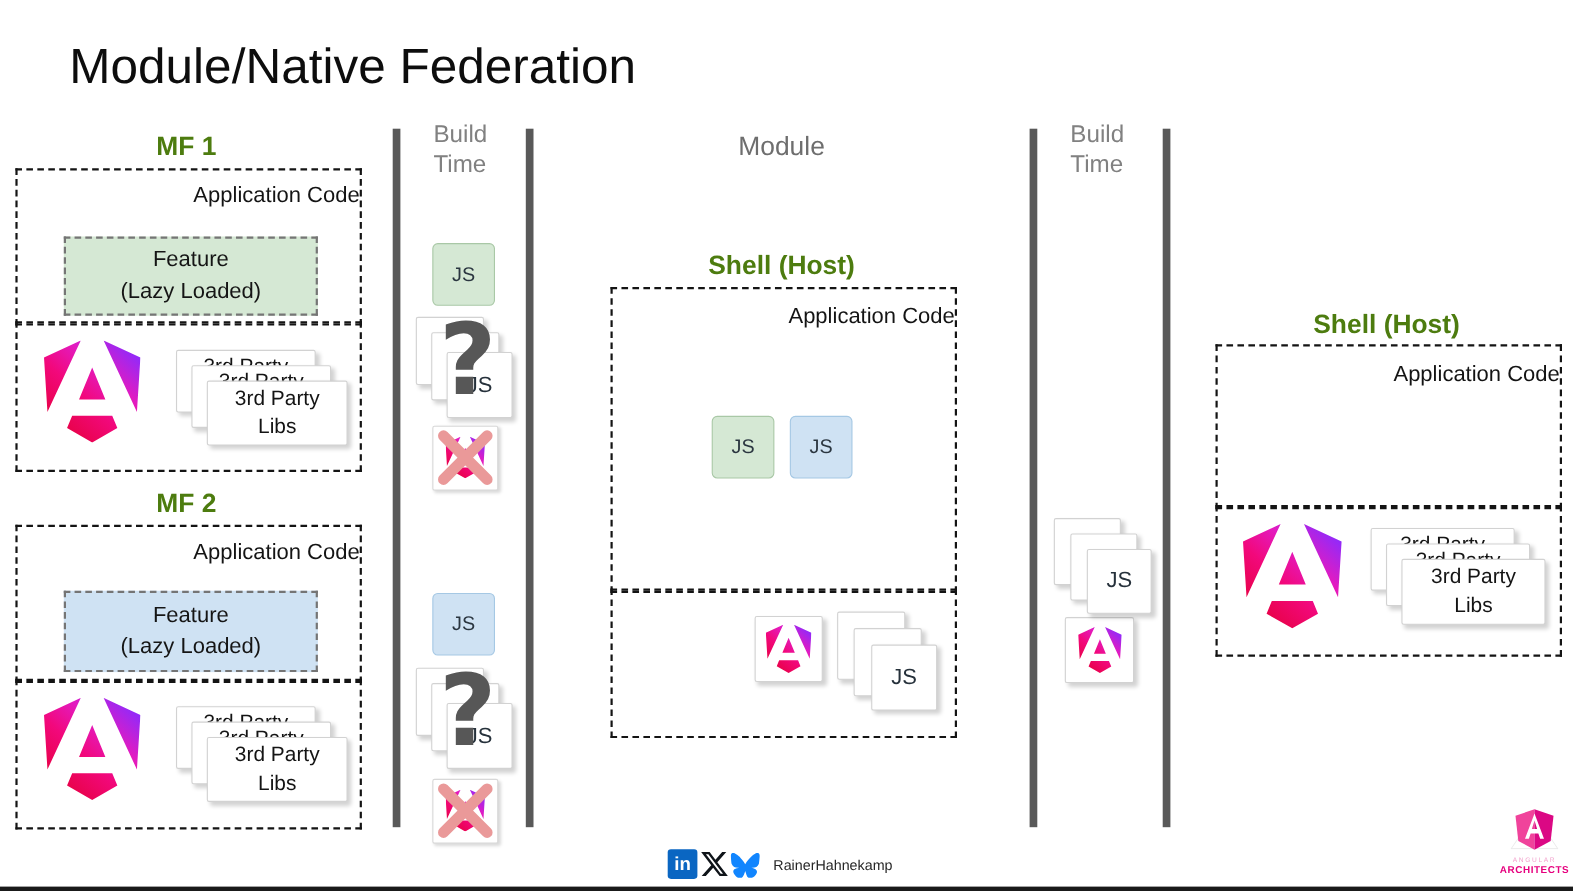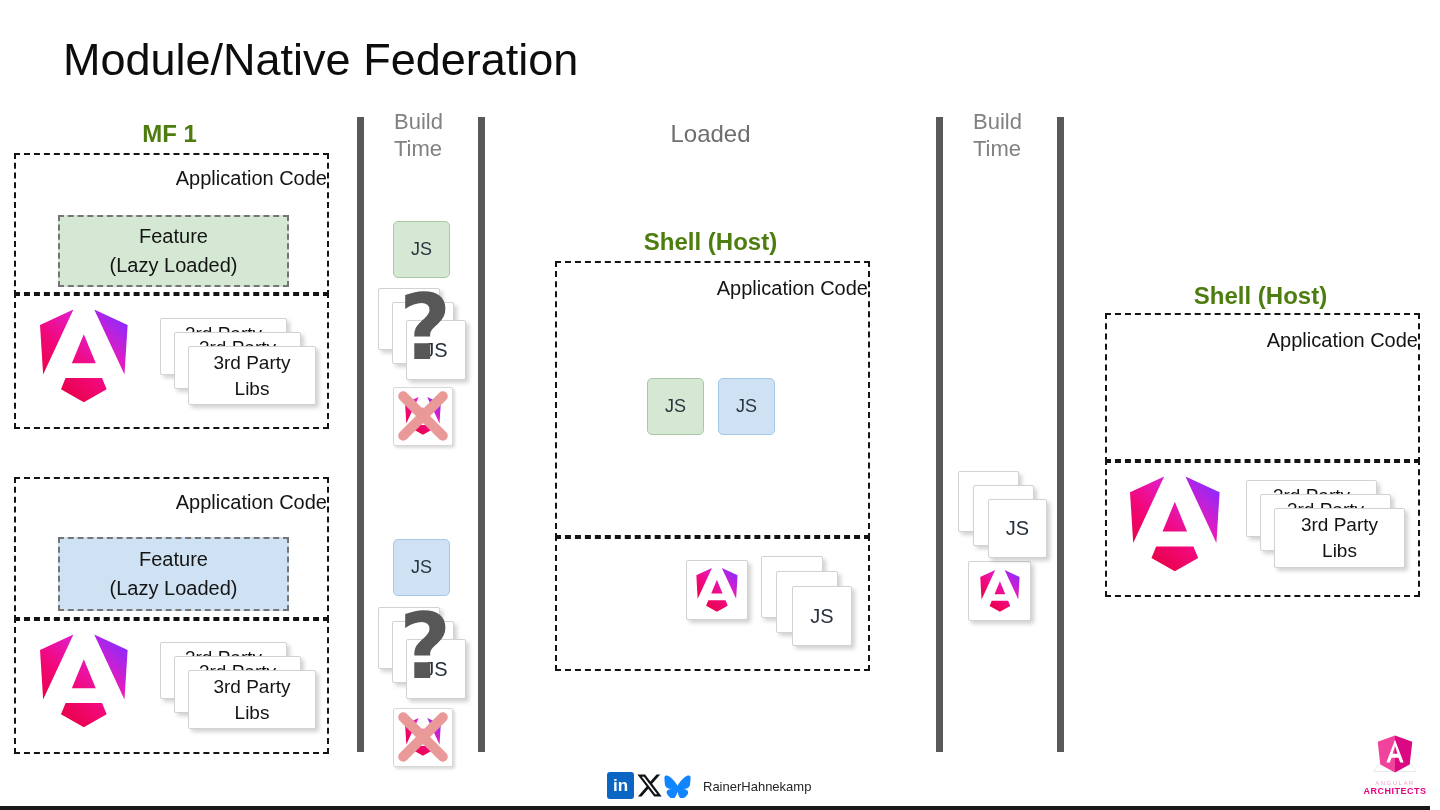--- a/index.html
+++ b/index.html
@@ -86,20 +86,21 @@
     <div class="wcard libs" style="left:158px;top:38px;width:125px;height:55px;z-index:2;">
       <div>3rd Party</div>
       <div>Libs</div>
     </div>
     <div class="wcard libs" style="left:172px;top:52px;width:126px;height:57px;z-index:3;">
       <div>3rd Party</div>
       <div>Libs</div>
     </div>
   </div>
 
+  <div class="seclabel" style="left:14px;top:444px;width:311px;">MF 2</div>
 
   <div class="dashbox" style="left:14px;top:477px;width:311px;height:140px;">
     <div class="appcode" style="top:12px;">Application Code</div>
     <div class="featbox feat-blue" style="left:42px;top:58px;width:227px;height:70px;">
       <div>Feature</div>
       <div>(Lazy Loaded)</div>
     </div>
   </div>
 
   <div class="dashbox" style="left:14px;top:617px;width:311px;height:133px;">
@@ -150,21 +151,21 @@
   <div class="qmark" style="left:399px;top:602px;">?</div>
 
   <div class="crosscard" style="left:393px;top:708px;">
     <svg class="ng" width="36" height="38" viewBox="0 0 223 236">
         <use href="#ngsym" xlink:href="#ngsym"></use>
       </svg>
     <div class="xbar xr1"></div>
     <div class="xbar xr2"></div>
   </div>
 
-  <div class="runlabel" style="left:555px;top:120px;width:311px;">Loaded</div>
+  <div class="runlabel" style="left:555px;top:120px;width:311px;">Module</div>
   <div class="seclabel" style="left:555px;top:228px;width:311px;">Shell (Host)</div>
 
   <div class="dashbox" style="left:555px;top:261px;width:311px;height:274px;">
     <div class="appcode" style="top:14px;">Application Code</div>
     <div class="js jsg" style="left:90px;top:115px;">JS</div>
     <div class="js jsb" style="left:161px;top:115px;">JS</div>
   </div>
 
   <div class="dashbox" style="left:555px;top:535px;width:311px;height:132px;">
     <div class="wcard ngcard" style="left:129px;top:23px;width:60px;height:58px;">

